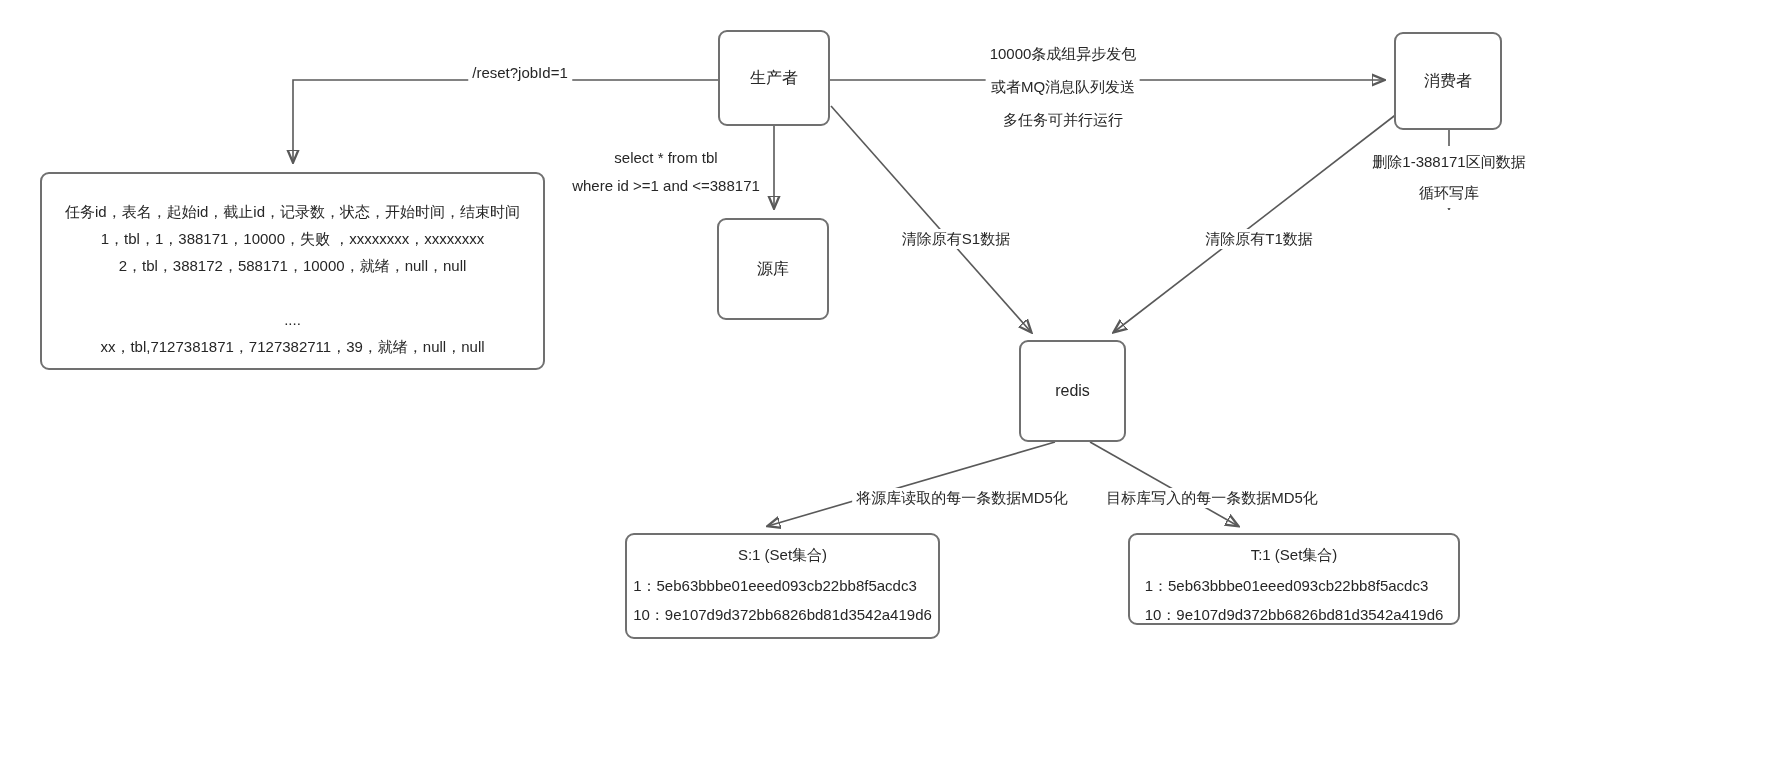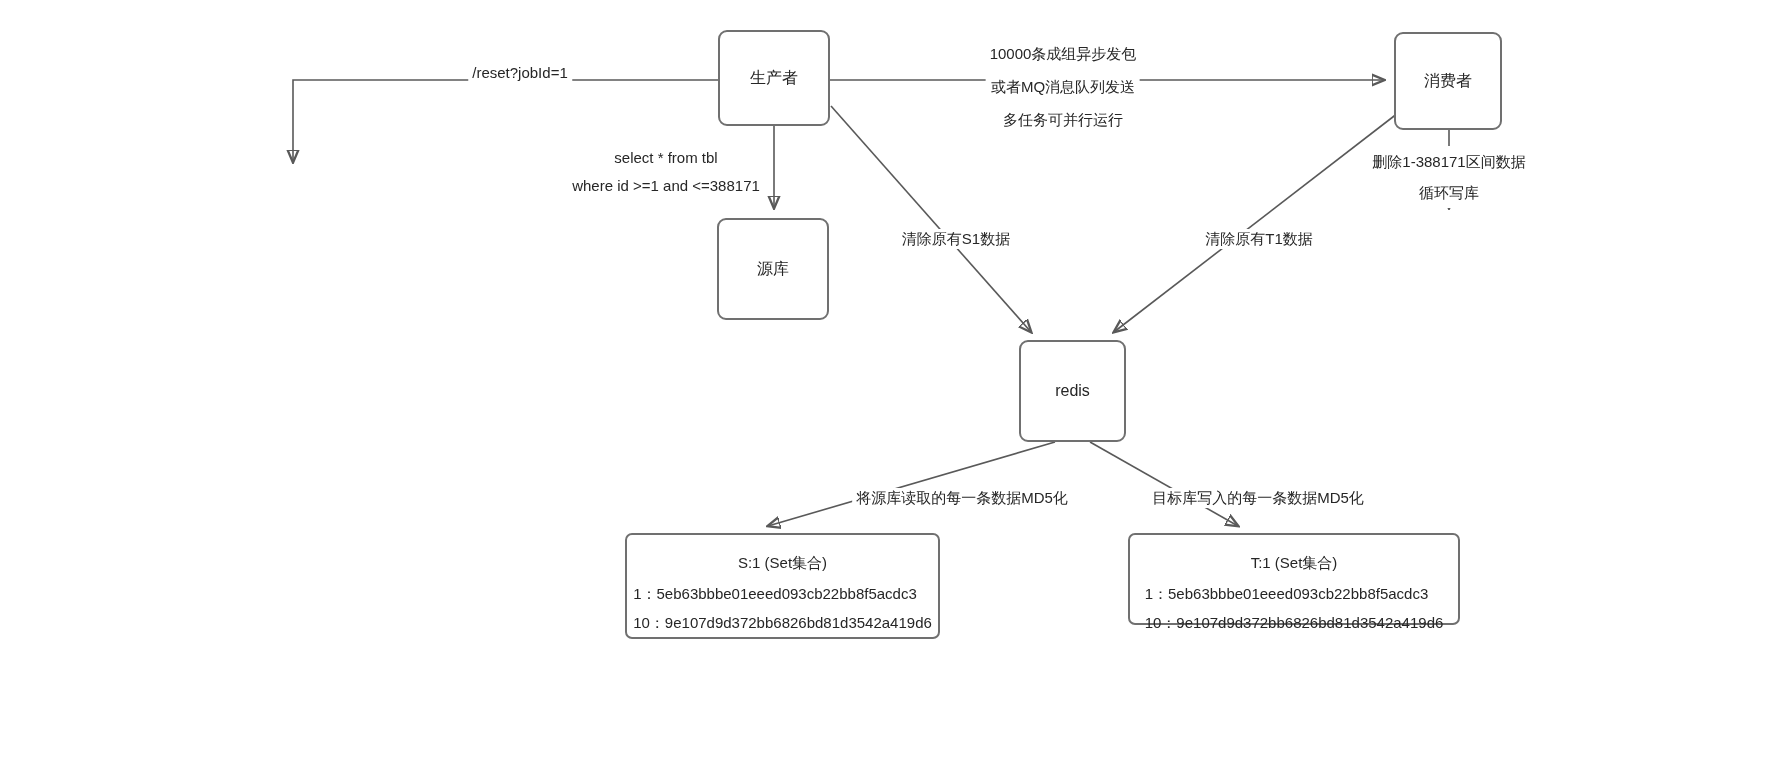--- a/index.html
+++ b/index.html
@@ -44,23 +44,22 @@
     left: 40px; top: 172px; width: 505px; height: 198px;
     display: block;
     padding-top: 24px;
     font-size: 15px;
     text-align: center;
   }
   .task-line { line-height: 27px; min-height: 27px; white-space: nowrap; }
 
   .node-set {
     display: block;
-    padding-top: 14px;
+    padding-top: 6px;
     font-size: 15px;
-    border-radius: 7px;
   }
   .node-s1 { left: 625px; top: 533px; width: 315px; height: 106px; }
   .node-t1 { left: 1128px; top: 533px; width: 332px; height: 92px; }
   .set-title { text-align: center; line-height: 27px; }
   .set-entries { width: fit-content; margin: 3px auto 16px auto; text-align: left; }
   .set-entry { line-height: 29px; white-space: nowrap; }
 
   .edge-label {
     position: absolute;
     transform: translateX(-50%);
@@ -115,20 +114,28 @@
 
   <div class="node node-source">
     <span>源库</span>
   </div>
 
 
   <div class="node node-redis">
     <span>redis</span>
   </div>
 
+  <div class="node node-task">
+    <div class="task-line">任务id，表名，起始id，截止id，记录数，状态，开始时间，结束时间</div>
+    <div class="task-line">1，tbl，1，388171，10000，失败 ，xxxxxxxx，xxxxxxxx</div>
+    <div class="task-line">2，tbl，388172，588171，10000，就绪，null，null</div>
+    <div class="task-line"></div>
+    <div class="task-line">....</div>
+    <div class="task-line">xx，tbl,7127381871，7127382711，39，就绪，null，null</div>
+  </div>
 
   <div class="node node-set node-s1">
     <div class="set-title">S:1 (Set集合)</div>
     <div class="set-entries">
       <div class="set-entry">1：5eb63bbbe01eeed093cb22bb8f5acdc3</div>
       <div class="set-entry">10：9e107d9d372bb6826bd81d3542a419d6</div>
     </div>
   </div>
 
   <div class="node node-set node-t1">
@@ -156,15 +163,15 @@
 
   <div class="edge-label" style="left:1247px; top:229px;margin-left:12px;">清除原有T1数据</div>
 
   <div class="edge-label multi lbl-c2t" style="left:1449px; top:146px;">
     <span class="line">删除1-388171区间数据</span>
     <span class="line">循环写库</span>
   </div>
 
   <div class="edge-label" style="left:962px; top:488px;">将源库读取的每一条数据MD5化</div>
 
-  <div class="edge-label" style="left:1258px; top:488px;">目标库写入的每一条数据MD5化</div>
+  <div class="edge-label" style="left:1212px; top:488px;">目标库写入的每一条数据MD5化</div>
 
 </div>
 
 </body></html>

